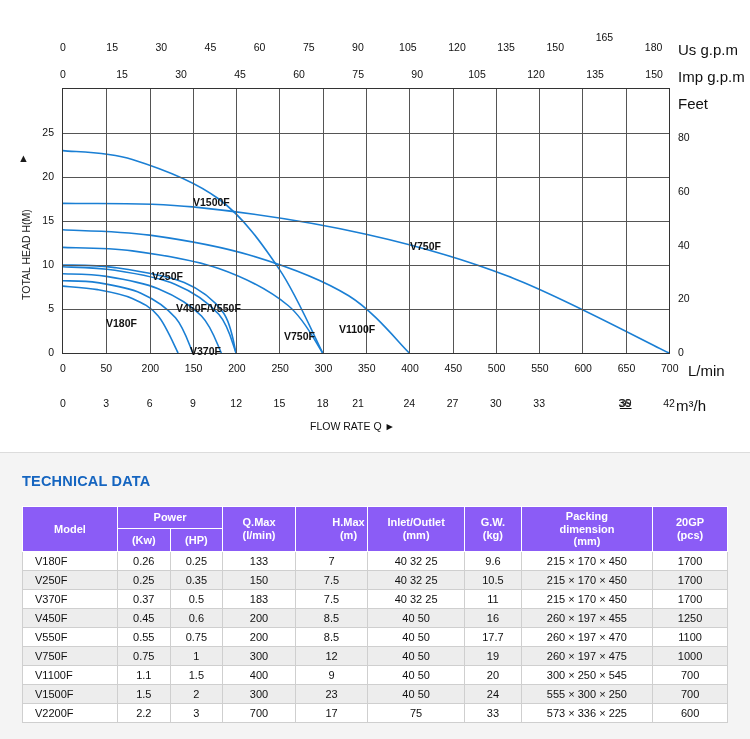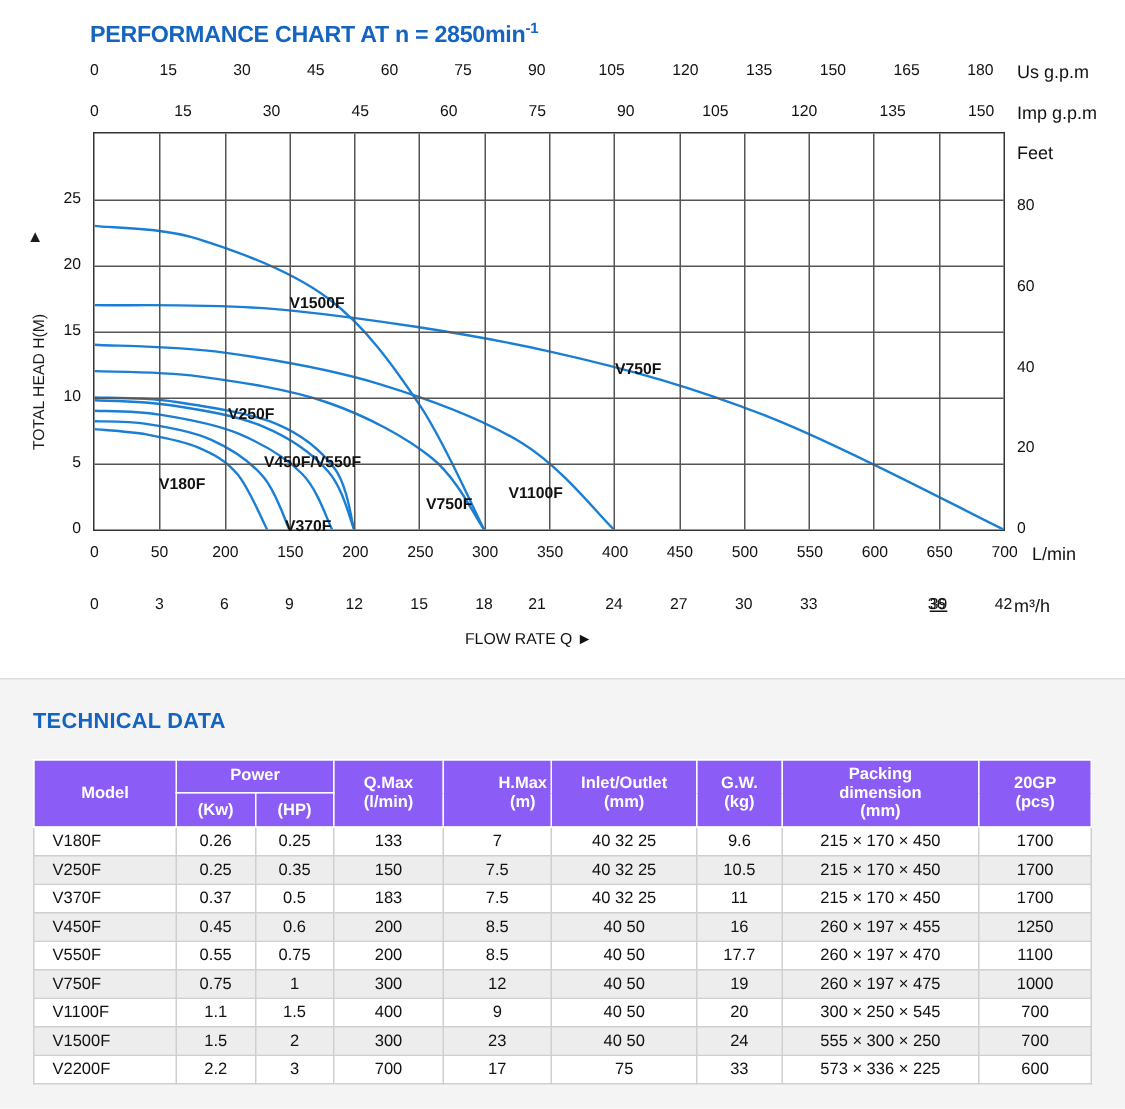--- a/index.html
+++ b/index.html
@@ -29,21 +29,21 @@
   }
   .chart-title sup { font-size: 10px; vertical-align: super; }
   .axis-label {
     position: absolute;
     font-size: 10.5px;
     color: #111;
     white-space: nowrap;
   }
   .axis-unit {
     position: absolute;
-    font-size: 12px;
+    font-size: 15px;
     color: #111;
     white-space: nowrap;
   }
   #plot {
     position: absolute;
     left: 62px; top: 88px;
     width: 608px; height: 266px;
     border: 1px solid #333;
     background: #fff;
   }
@@ -112,37 +112,34 @@
     height: 19px;
   }
   table.tech tr.alt td { background: #ededed; }
   table.tech td.model { text-align: left; padding-left: 12px; }
 </style>
 </head>
 <body>
 
 <div class="chart-section">
 
-  <div class="chart-title">
-    <span>PERFORMANCE CHART AT n = 2850min</span><sup>-1</sup>
-  </div>
 
   <div id="us-ticks">
       <div class="axis-label" style="top: 41px; left: 55px; width: 16px; text-align: center;">0</div>
       <div class="axis-label" style="top: 41px; left: 104.151px; width: 16px; text-align: center;">15</div>
       <div class="axis-label" style="top: 41px; left: 153.302px; width: 16px; text-align: center;">30</div>
       <div class="axis-label" style="top: 41px; left: 202.453px; width: 16px; text-align: center;">45</div>
       <div class="axis-label" style="top: 41px; left: 251.604px; width: 16px; text-align: center;">60</div>
       <div class="axis-label" style="top: 41px; left: 300.755px; width: 16px; text-align: center;">75</div>
       <div class="axis-label" style="top: 41px; left: 349.906px; width: 16px; text-align: center;">90</div>
       <div class="axis-label" style="top: 41px; left: 399.057px; width: 16px; text-align: center;">105</div>
       <div class="axis-label" style="top: 41px; left: 448.207px; width: 16px; text-align: center;">120</div>
       <div class="axis-label" style="top: 41px; left: 497.358px; width: 16px; text-align: center;">135</div>
       <div class="axis-label" style="top: 41px; left: 546.509px; width: 16px; text-align: center;">150</div>
-      <div class="axis-label" style="top: 41px; left: 595.66px; width: 16px; text-align: left;">165</div>
+      <div class="axis-label" style="top: 31px; left: 595.66px; width: 16px; text-align: left;">165</div>
       <div class="axis-label" style="top: 41px; left: 644.811px; width: 16px; text-align: center;">180</div>
     </div>
   <div class="axis-unit" style="left:678px; top:41px;">Us g.p.m</div>
 
   <div id="imp-ticks">
       <div class="axis-label" style="top: 68px; left: 55px; width: 16px; text-align: center;">0</div>
       <div class="axis-label" style="top: 68px; left: 114.033px; width: 16px; text-align: center;">15</div>
       <div class="axis-label" style="top: 68px; left: 173.066px; width: 16px; text-align: center;">30</div>
       <div class="axis-label" style="top: 68px; left: 232.099px; width: 16px; text-align: center;">45</div>
       <div class="axis-label" style="top: 68px; left: 291.132px; width: 16px; text-align: center;">60</div>

